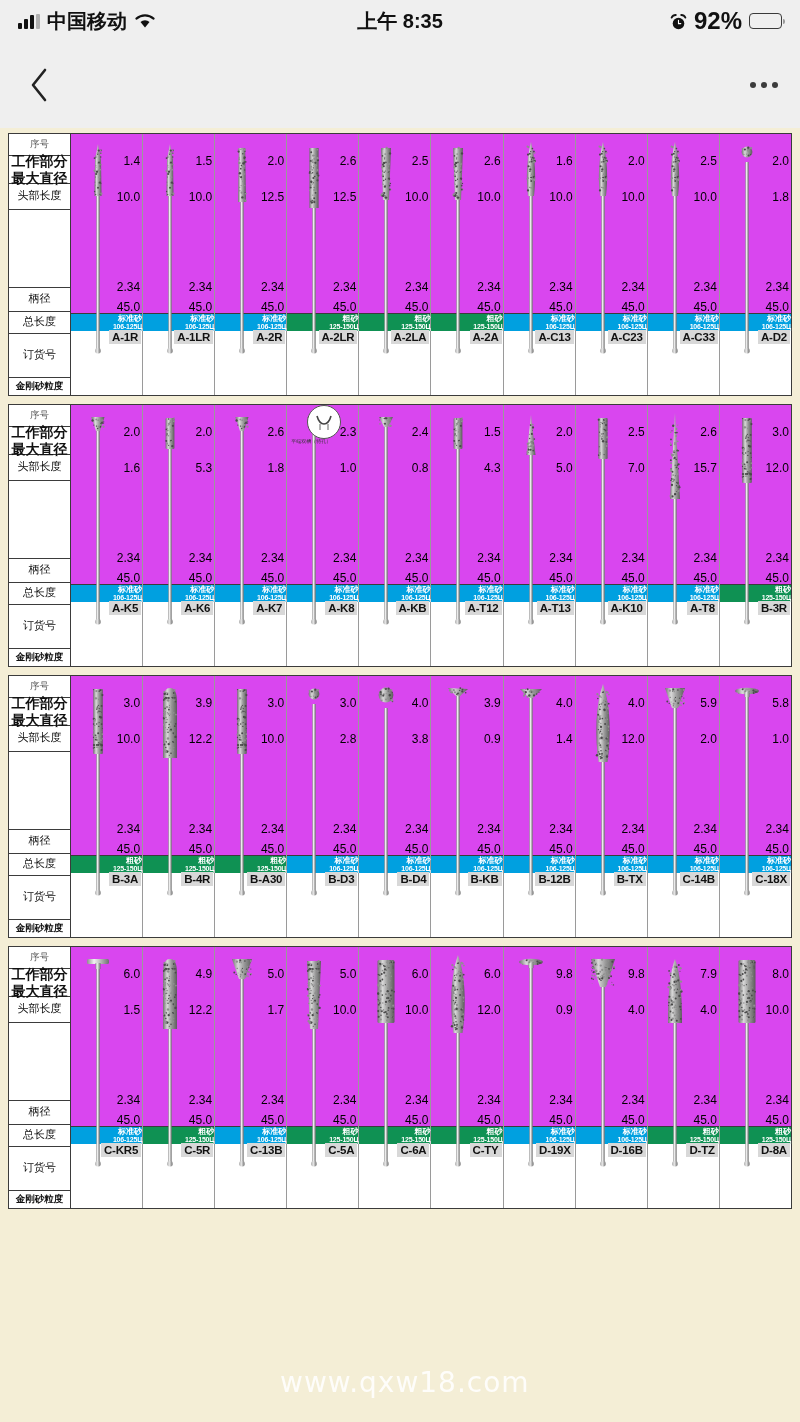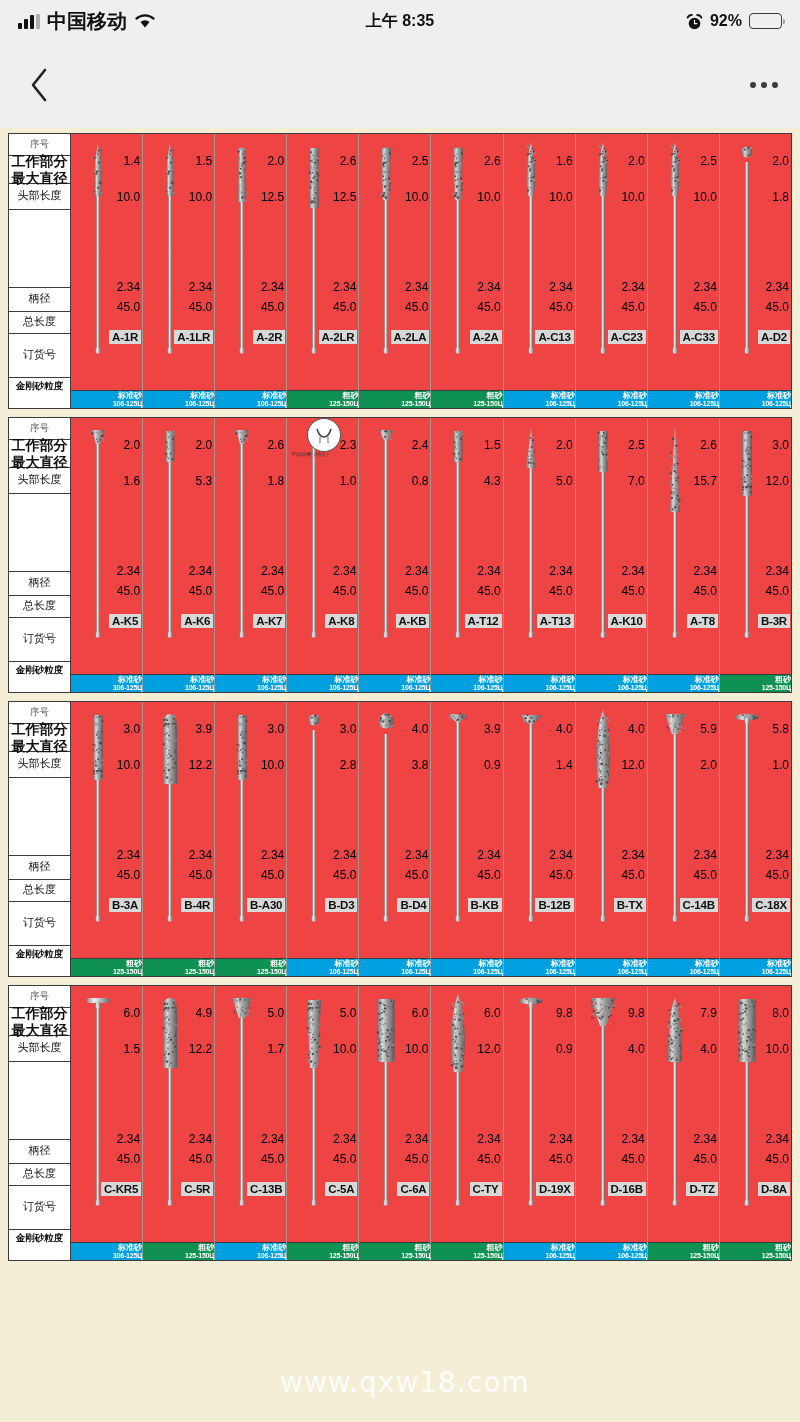--- a/index.html
+++ b/index.html
@@ -22,25 +22,25 @@
   .bars i { display: block; width: 4px; background: #111; border-radius: 1px; }
   .bars i:nth-child(1) { height: 6px; }
   .bars i:nth-child(2) { height: 10px; }
   .bars i:nth-child(3) { height: 14px; }
   .bars i:nth-child(4) { height: 15px; background: #b0b0b0; }
   .carrier { font-size: 20px; font-weight: 600; letter-spacing: 0px; }
   .wifi { display: inline-block; width: 22px; height: 16px; position: relative; }
   .wifi svg { display:block; }
   .sb-center {
     position: absolute; left: 0; right: 0; text-align: center;
-    font-size: 16px; font-weight: 600; pointer-events: none;
+    font-size: 20px; font-weight: 600; pointer-events: none;
   }
   .sb-right { margin-left: auto; display: flex; align-items: center; gap: 7px; z-index: 2;}
   .alarm { width: 17px; height: 17px; position: relative; }
-  .pct { font-size: 16px; font-weight: 600; }
+  .pct { font-size: 24px; font-weight: 600; }
   .batt {
     width: 33px; height: 16px; border: 1.5px solid #3a3a3a;
     border-radius: 4px; padding: 1.5px; position: relative;
   }
   .batt .fill { height: 100%; background: #111; border-radius: 2px; }
   .batt::after {
     content:""; position: absolute; right: -4px; top: 5px;
     width: 2.5px; height: 5px; background: #9a9a9a; border-radius: 0 2px 2px 0;
   }
 
@@ -110,21 +110,21 @@
   .lab.r-order   { height: 44px; }
   .lab.r-grit    { height: 17px; font-size: 9.5px; font-weight: 700; border-bottom: none; }
 
   .cols { display: flex; flex: 1 1 auto; }
   .col {
     flex: 1 1 0; min-width: 0; position: relative;
     border-right: 1px solid #9a9a9a; display: flex; flex-direction: column;
   }
   .col:last-child { border-right: none; }
   .col-body {
-    position: relative; height: 257px; background: #ef4444;
+    position: relative; height: 180px; background: #d946ef;
     border-bottom: 1px solid #3b3b3b;
   }
   .bur { position: absolute; left: 14px; top: 4px; width: 26px; height: 219px; }
   .n-dia  { position: absolute; top: 20px;  right: 2px; font-size: 12px; }
   .n-head { position: absolute; top: 56px;  right: 2px; font-size: 12px; }
   .n-shank{ position: absolute; top: 146px; right: 2px; font-size: 12px; }
   .n-total{ position: absolute; top: 166px; right: 2px; font-size: 12px; }
   .n-order{
     position: absolute; top: 196px; right: 1px;
     font-size: 11.5px; font-weight: 700; color: #111;

